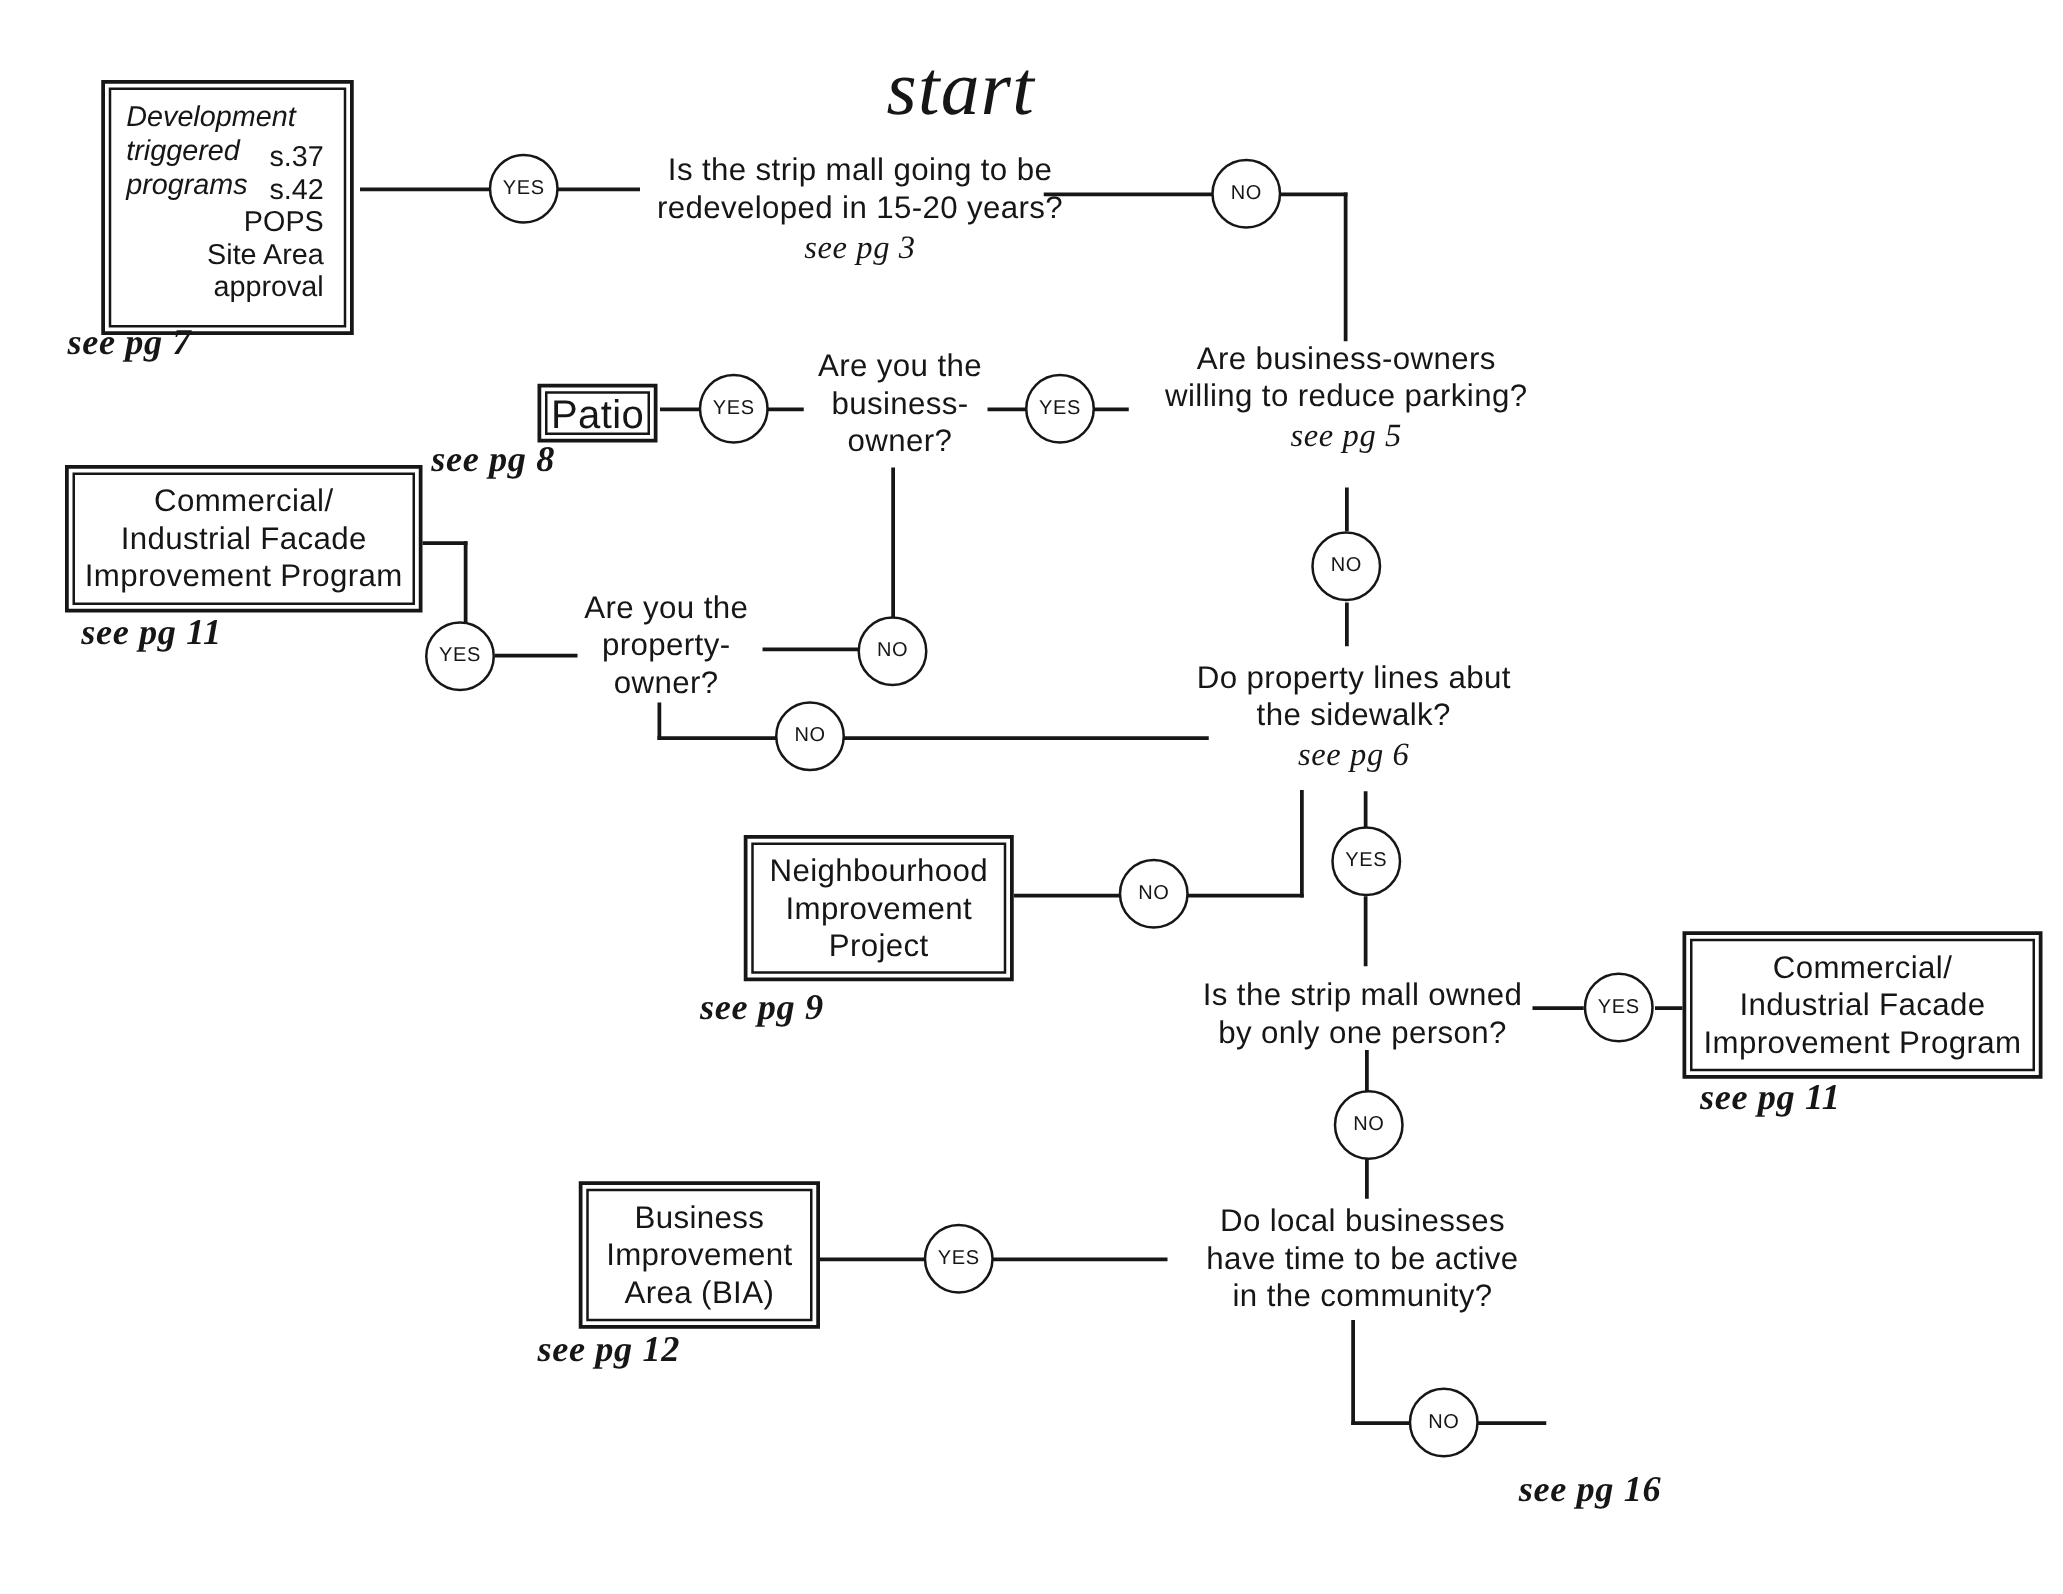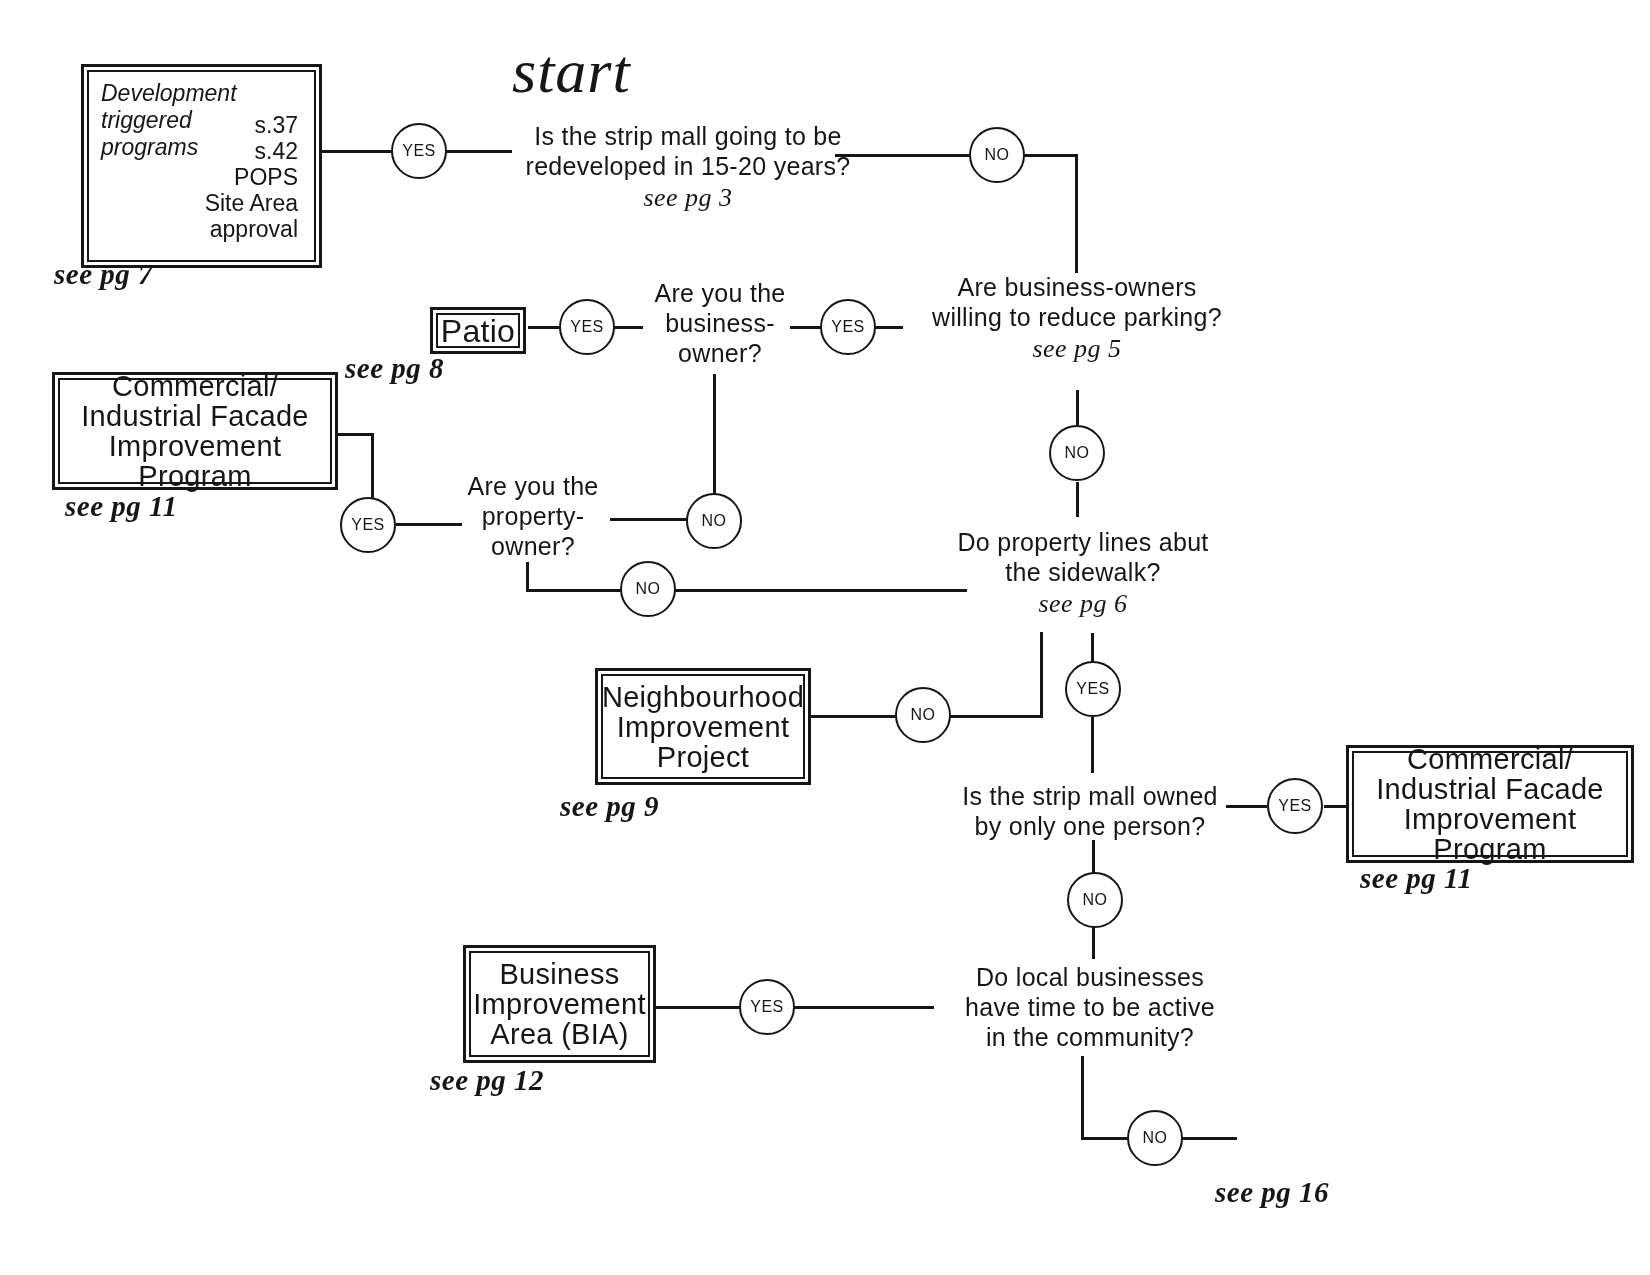--- a/index.html
+++ b/index.html
@@ -17,38 +17,38 @@
     border:2.5px solid #161616;background:#ffffff;box-sizing:border-box;
     display:flex;align-items:center;justify-content:center;
     font-size:16px;letter-spacing:.5px;color:#161616;
   }
   
   .dbox{position:absolute;border:3.5px solid #161616;background:#ffffff;box-sizing:border-box;}
   .dbox .inner{
     position:absolute;inset:3px;border:2px solid #161616;
     display:flex;align-items:center;justify-content:center;text-align:center;
   }
-  .box-label{white-space:pre-line;font-size:29px;line-height:30px;letter-spacing:.3px;}
+  .box-label{white-space:pre-line;font-size:25px;line-height:30px;letter-spacing:.3px;}
   .box-label.small{font-size:32px;}
   .box-label.big{font-size:30px;letter-spacing:.5px;}
   
   .q{position:absolute;text-align:center;}
   .q-text{white-space:pre-line;font-size:25px;line-height:30px;letter-spacing:.3px;}
   
   .see{
     display:block;font-family:"Liberation Serif",serif;font-style:italic;
     font-size:26px;line-height:30px;margin-top:2px;letter-spacing:.5px;
   }
   .caption{
     position:absolute;width:260px;text-align:left;
     font-family:"Liberation Serif",serif;font-style:italic;
     font-size:29px;letter-spacing:.5px;font-weight:bold;
   }
   .title{
-    position:absolute;left:512px;top:36px;width:300px;text-align:left;
+    position:absolute;left:528px;top:36px;width:300px;text-align:right;
     font-family:"Liberation Serif",serif;font-style:italic;
     font-size:62px;letter-spacing:1px;
   }
   
   .dev-italic{
     position:absolute;left:12px;top:8px;text-align:left;font-style:italic;
     font-size:23px;line-height:27px;white-space:pre-line;
   }
   .dev-items{
     position:absolute;right:16px;top:40px;text-align:right;
@@ -122,21 +122,21 @@
     <div class="q-text">Is the strip mall owned
 by only one person?</div>
   </div>
 
   <div class="q" style="left:880px;top:962px;width:420px;">
     <div class="q-text">Do local businesses
 have time to be active
 in the community?</div>
   </div>
 
-  <div class="dbox" style="left:81px;top:64px;width:241px;height:204px;">
+  <div class="dbox" style="left:81px;top:64px;width:202px;height:204px;">
     <div class="inner">
       <div class="dev-italic">Development
 triggered
 programs</div>
       <div class="dev-items">s.37
 s.42
 POPS
 Site Area
 approval</div>
     </div>

